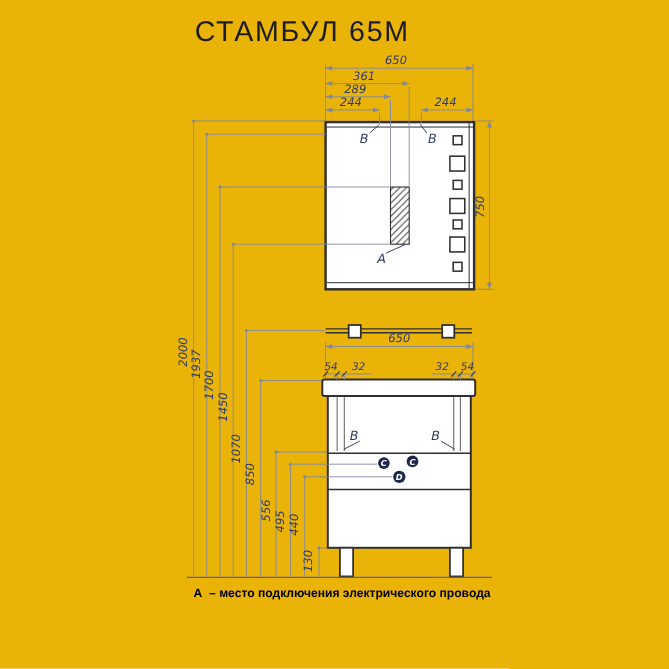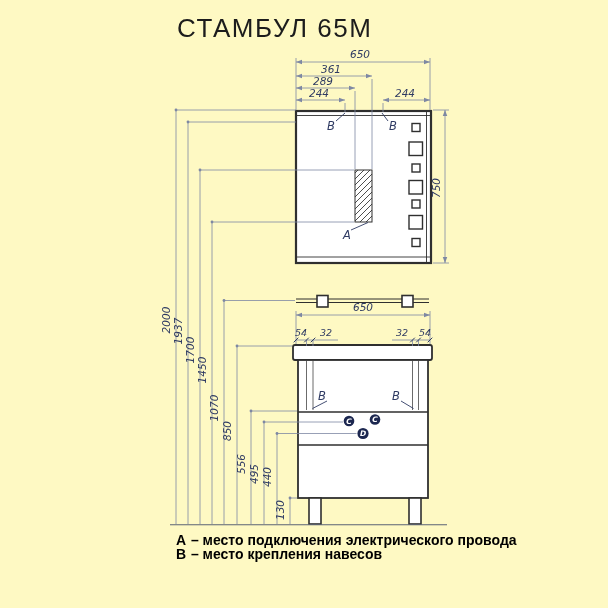--- a/index.html
+++ b/index.html
@@ -1,28 +1,28 @@
 <!DOCTYPE html>
 <html><head>
 <meta charset="utf-8">
 <style>
   html,body{margin:0;padding:0;background:#fff;}
-  #stage{position:relative;width:608px;height:608px;background:#fef9c3;overflow:hidden;
+  #stage{position:relative;width:608px;height:608px;background:#eab308;overflow:hidden;
          font-family:"Liberation Sans","DejaVu Sans",sans-serif;}
   #title{position:absolute;left:177px;top:13px;font-size:26px;letter-spacing:1.5px;
          color:#1c1c1c;font-weight:400;white-space:nowrap;}
   svg{position:absolute;left:0;top:0;}
   .dim-txt{font-family:"DejaVu Sans","Liberation Sans",sans-serif;font-style:italic;
            font-size:10.5px;fill:#2f3b63;}
   .dim-sm{font-size:9.5px;}
   .mark-txt{font-family:"DejaVu Sans","Liberation Sans",sans-serif;font-style:italic;
             font-size:11.5px;fill:#2f3b63;}
   .cd-txt{font-family:"DejaVu Sans","Liberation Sans",sans-serif;font-style:italic;
           font-weight:bold;font-size:7.5px;fill:#ffffff;}
-  #legend{position:absolute;left:176px;top:533px;font-size:14px;color:#000;line-height:14.2px;}
+  #legend{position:absolute;left:176px;top:533px;font-size:11px;color:#000;line-height:14.2px;}
   #legend .row{white-space:nowrap;}
   #legend .lkey{font-weight:bold;display:inline-block;min-width:11px;}
   #legend .ltxt{font-weight:bold;}
 </style>
 </head>
 <body>
 
 <div id="stage">
 
   <div id="title">СТАМБУЛ 65М</div>
@@ -194,19 +194,15 @@
     <text class="dim-txt" text-anchor="middle" transform="rotate(-90 258 474)" x="258" y="474">495</text>
     <text class="dim-txt" text-anchor="middle" transform="rotate(-90 271 477)" x="271" y="477">440</text>
     <text class="dim-txt" text-anchor="middle" transform="rotate(-90 284 510)" x="284" y="510">130</text>
   </svg>
 
   <div id="legend">
     <div class="row">
       <span class="lkey">A</span>
       <span class="ltxt">– место подключения электрического провода</span>
     </div>
-    <div class="row">
-      <span class="lkey">B</span>
-      <span class="ltxt">– место крепления навесов</span>
-    </div>
   </div>
 
 </div>
 
 </body></html>

